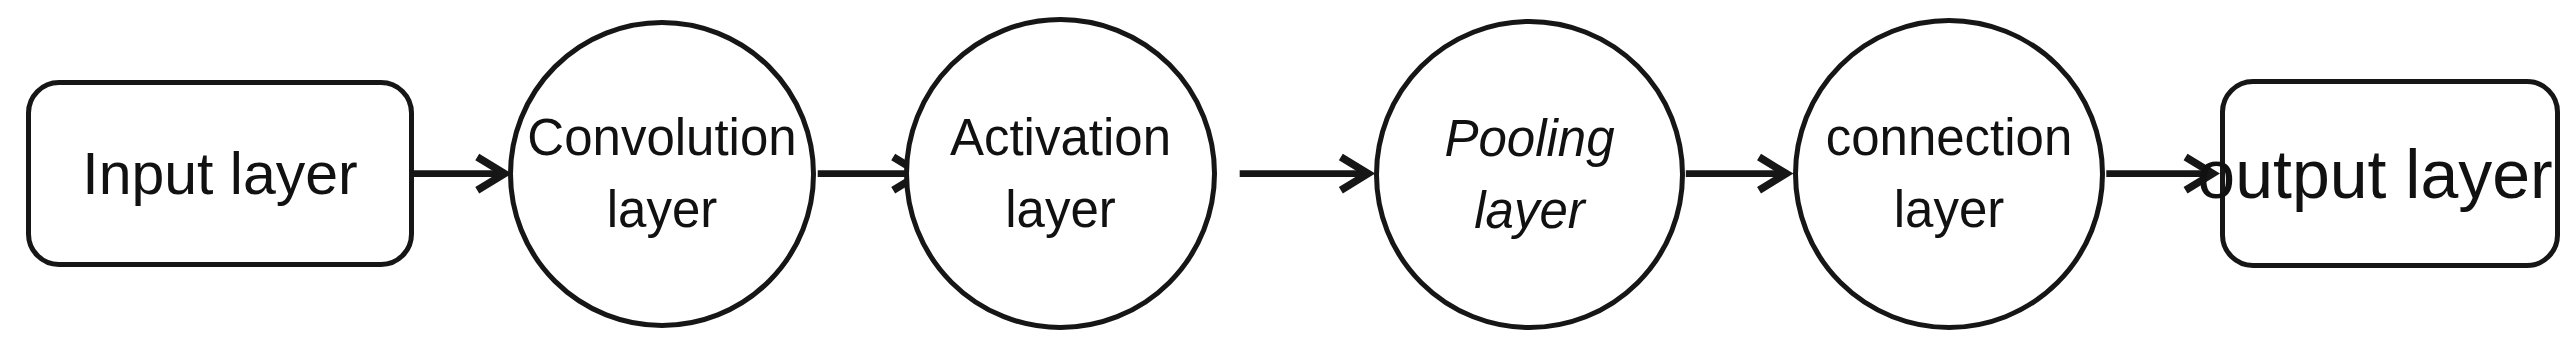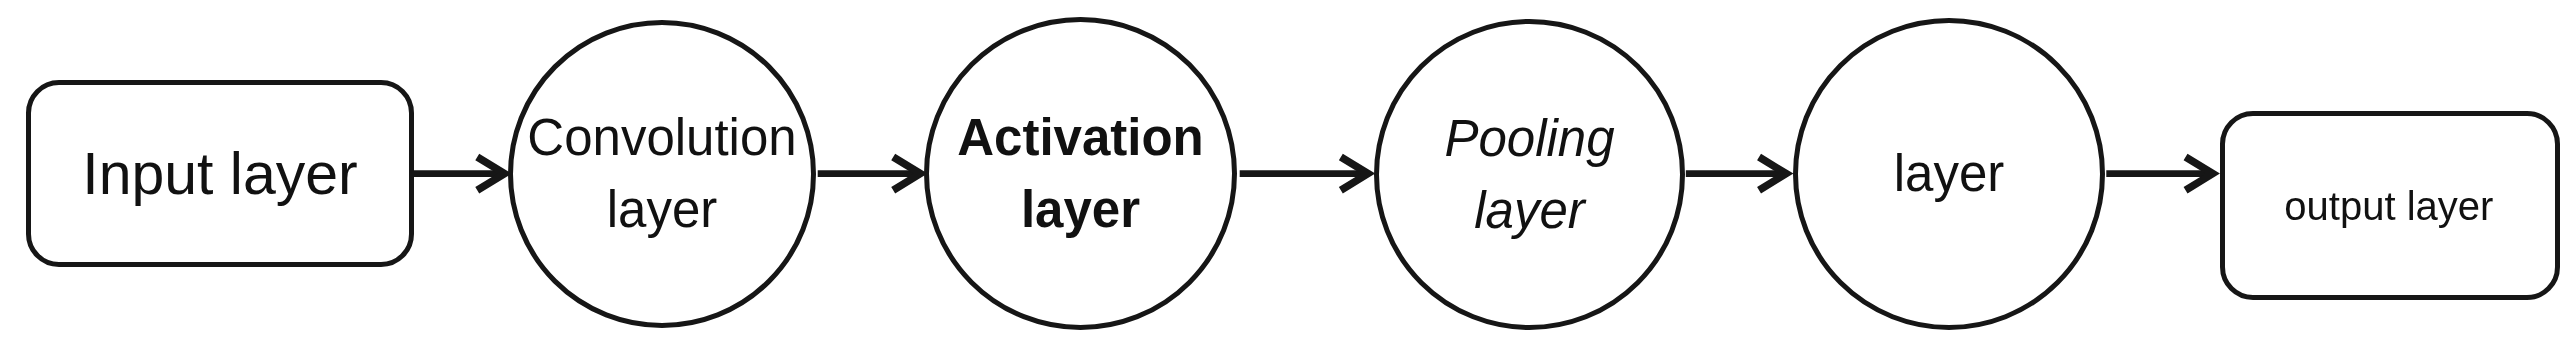--- a/index.html
+++ b/index.html
@@ -33,23 +33,23 @@
     align-items: center;
     justify-content: center;
     text-align: center;
   }
   .node-rect {
     border-radius: 33px;
     font-size: 59px;
     line-height: 68px;
   }
   .node-rect.align-right {
+    align-items: flex-end;
     padding-right: 2.3px;
-    font-size: 40px;
-    margin-top: 32px;
+    font-size: 68px;
   }
   .node-circle {
     border-radius: 50%;
     font-size: 51px;
     line-height: 72px;
   }
   .label-line {
     white-space: nowrap;
   }
 </style>
@@ -99,31 +99,32 @@
 
   <div class="node node-rect" style="left:26px; top:80px; width:388px; height:187px;">
     <div class="label-line">Input layer</div>
   </div>
 
   <div class="node node-circle" style="left:508px; top:19.7px; width:308px; height:308px;text-align:right;">
     <div class="label-line">Convolution</div>
     <div class="label-line">layer</div>
   </div>
 
-  <div class="node node-circle" style="left:924px; top:17.4px; width:313px; height:313px;font-weight:bold;">
+  <div class="node node-circle" style="left:904px; top:17.4px; width:313px; height:313px;">
     <div class="label-line">Activation</div>
     <div class="label-line">layer</div>
   </div>
 
   <div class="node node-circle" style="left:1374px; top:19px; width:311px; height:311px;font-style:italic;">
     <div class="label-line">Pooling</div>
     <div class="label-line">layer</div>
   </div>
 
   <div class="node node-circle" style="left:1793px; top:18px; width:312px; height:312px;">
+    <div class="label-line">connection</div>
     <div class="label-line">layer</div>
   </div>
 
   <div class="node node-rect align-right" style="left:2220px; top:79px; width:340px; height:189px;">
     <div class="label-line">output layer</div>
   </div>
 
 </div>
 
 

